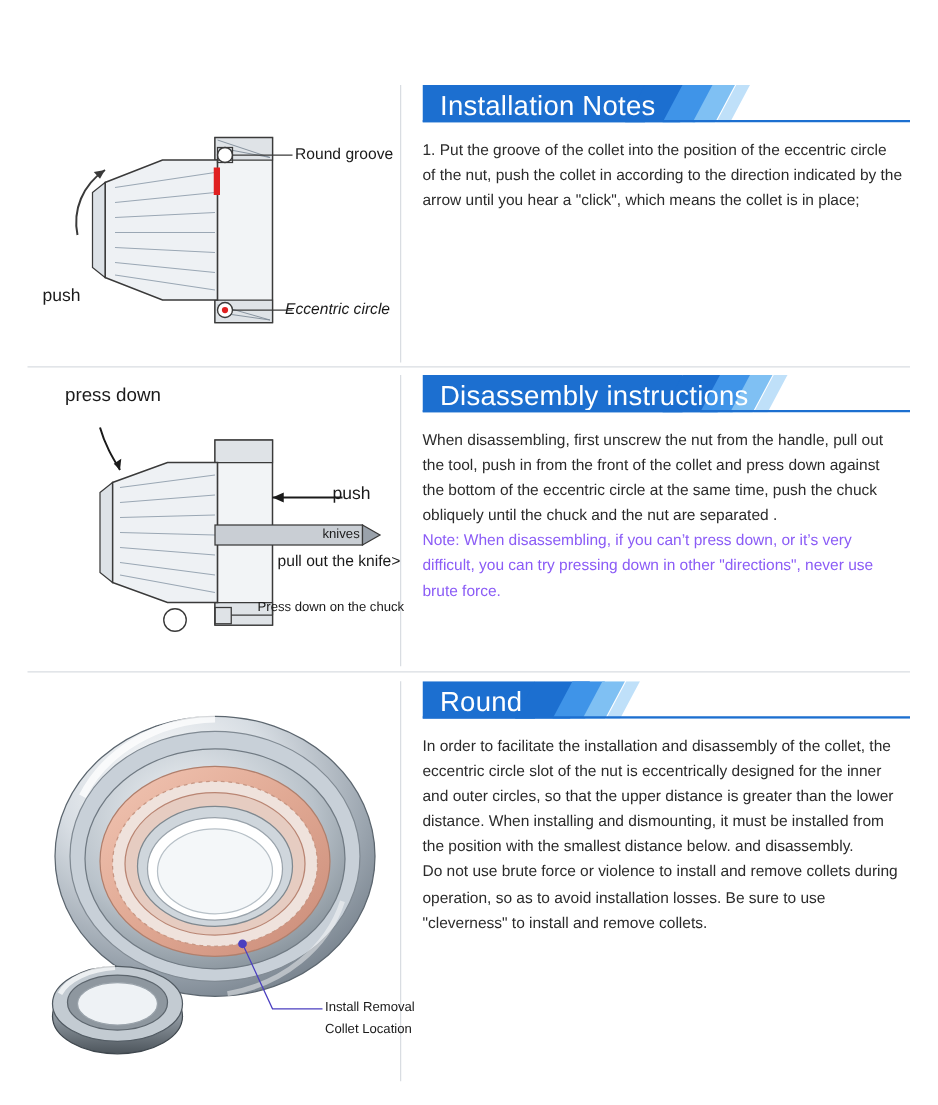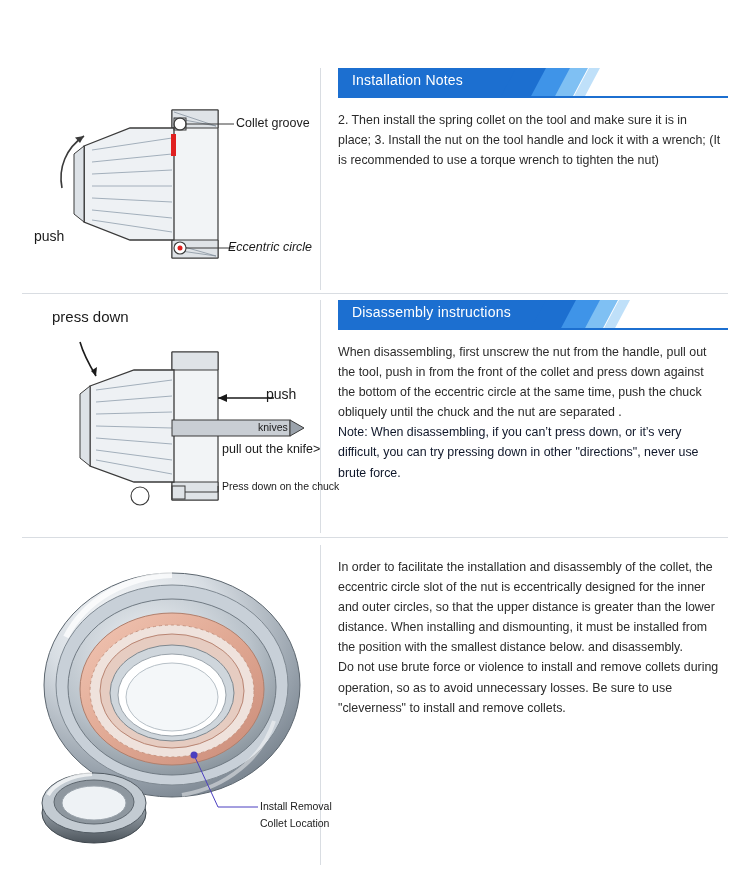--- a/index.html
+++ b/index.html
@@ -82,21 +82,21 @@
   .banner .bar .slant4 {
     position: absolute; left: 243px; top: 0; bottom: 0;
     width: 11px;
     background: #bfe0f9;
     transform: skewX(-28deg);
   }
   .banner .title {
     position: absolute;
     left: 14px; top: 4px;
     color: #ffffff;
-    font-size: 14px;
+    font-size: 22px;
     letter-spacing: .2px;
   }
   .banner .underline {
     position: absolute;
     left: 0; bottom: 0;
     height: 2px; width: 100%;
     background: #1c6fd0;
   }
   .banner.wide .solid { width: 208px; }
   .banner.wide .slant { left: 200px; }
@@ -112,21 +112,21 @@
 
   .body-text {
     margin-top: 12px;
     font-size: 12.4px;
     line-height: 1.62;
     color: #2b2b2b;
     padding-right: 6px;
   }
   .body-text p { margin: 0; }
   .note {
-    color: #0f172a;
+    color: #8b5cf6;
     margin-top: 2px;
   }
 
   
   .lbl {
     position: absolute;
     font-size: 12.5px;
     color: #1a1a1a;
     white-space: nowrap;
   }
@@ -184,39 +184,39 @@
 
         <circle cx="158" cy="180" r="6" fill="#ffffff" stroke="#3a3a3a" stroke-width="1.1"></circle>
         <circle cx="158" cy="180" r="2.5" fill="#e02020"></circle>
 
         <line x1="164" y1="56" x2="212" y2="56" stroke="#3a3a3a" stroke-width="1"></line>
         <line x1="164" y1="180" x2="212" y2="180" stroke="#3a3a3a" stroke-width="1"></line>
 
         <path d="M40 120 C 36 100, 44 80, 62 68" stroke="#3a3a3a" stroke-width="1.6" fill="none"></path>
         <path d="M62 68 l -9 1.5 l 5 5.5 Z" fill="#3a3a3a"></path>
       </svg>
-      <div class="lbl" style="left:214px; top:48px;">Collet groove</div>
+      <div class="lbl" style="left:214px; top:48px;">Round groove</div>
       <div class="lbl" style="left:206px; top:172px;font-style:italic;">Eccentric circle</div>
       <div class="lbl big" style="left:12px; top:160px;">push</div>
     </div>
 
     <div class="right-pane">
       <div class="banner">
         <div class="bar">
           <div class="solid"></div>
           <div class="slant"></div>
           <div class="slant2"></div>
           <div class="slant3"></div>
           <div class="slant4"></div>
         </div>
         <div class="title">Installation Notes</div>
         <div class="underline"></div>
       </div>
       <div class="body-text">
-        <p>2. Then install the spring collet on the tool and make sure it is in place; 3. Install the nut on the tool handle and lock it with a wrench; (It is recommended to use a torque wrench to tighten the nut)</p>
+        <p>1. Put the groove of the collet into the position of the eccentric circle of the nut, push the collet in according to the direction indicated by the arrow until you hear a "click", which means the collet is in place;</p>
       </div>
     </div>
   </div>
 
   <div class="row row-2">
     <div class="left-pane">
       <svg width="298" height="230" viewBox="0 0 298 230">
 
         <path d="M150 52 L196 52 L196 200 L150 200 Z" fill="#f2f4f6" stroke="#3a3a3a" stroke-width="1.2"></path>
         <path d="M150 52 L196 52 L196 70 L150 70 Z" fill="#dfe3e7" stroke="#3a3a3a" stroke-width="1"></path>
@@ -245,21 +245,21 @@
 
         <circle cx="118" cy="196" r="9" fill="#ffffff" stroke="#3a3a3a" stroke-width="1.1"></circle>
         <rect x="150" y="186" width="13" height="13" fill="none" stroke="#3a3a3a" stroke-width="1"></rect>
         <line x1="163" y1="192" x2="196" y2="192" stroke="#3a3a3a" stroke-width="1"></line>
         <line x1="196" y1="192" x2="196" y2="186" stroke="#3a3a3a" stroke-width="1"></line>
       </svg>
       <div class="lbl med" style="left:30px; top:8px;">press down</div>
       <div class="lbl big" style="left:244px; top:86px;">push</div>
       <div class="lbl sm" style="left:212px; top:121px; color:#1a1a1a;margin-left:24px;">knives</div>
       <div class="lbl" style="left:200px; top:142px;">pull out the knife&gt;</div>
-      <div class="lbl sm" style="left:200px; top:180px;">Press down on the chuck</div>
+      <div class="lbl sm" style="left:184px; top:180px;">Press down on the chuck</div>
     </div>
 
     <div class="right-pane">
       <div class="banner wide">
         <div class="bar">
           <div class="solid"></div>
           <div class="slant"></div>
           <div class="slant2"></div>
           <div class="slant3"></div>
           <div class="slant4"></div>
@@ -321,20 +321,31 @@
         <path d="M26 250 A 52 30 0 0 1 70 229" stroke="#ffffff" stroke-width="4" fill="none" opacity="0.7"></path>
 
         <circle cx="172" cy="210" r="3.5" fill="#4b3fc0"></circle>
         <path d="M172 210 L 196 262 L 236 262" stroke="#4b3fc0" stroke-width="1" fill="none"></path>
       </svg>
       <div class="lbl sm" style="left:238px; top:255px;">Install Removal</div>
       <div class="lbl sm" style="left:238px; top:272px;">Collet Location</div>
     </div>
 
     <div class="right-pane">
+      <div class="banner narrow">
+        <div class="bar">
+          <div class="solid"></div>
+          <div class="slant"></div>
+          <div class="slant2"></div>
+          <div class="slant3"></div>
+          <div class="slant4"></div>
+        </div>
+        <div class="title">Round</div>
+        <div class="underline"></div>
+      </div>
       <div class="body-text">
         <p>In order to facilitate the installation and disassembly of the collet, the eccentric circle slot of the nut is eccentrically designed for the inner and outer circles, so that the upper distance is greater than the lower distance. When installing and dismounting, it must be installed from the position with the smallest distance below. and disassembly.</p>
-        <p>Do not use brute force or violence to install and remove collets during operation, so as to avoid unnecessary losses. Be sure to use "cleverness" to install and remove collets.</p>
+        <p>Do not use brute force or violence to install and remove collets during operation, so as to avoid installation losses. Be sure to use "cleverness" to install and remove collets.</p>
       </div>
     </div>
   </div>
 
 </div>
 
 </body></html>

